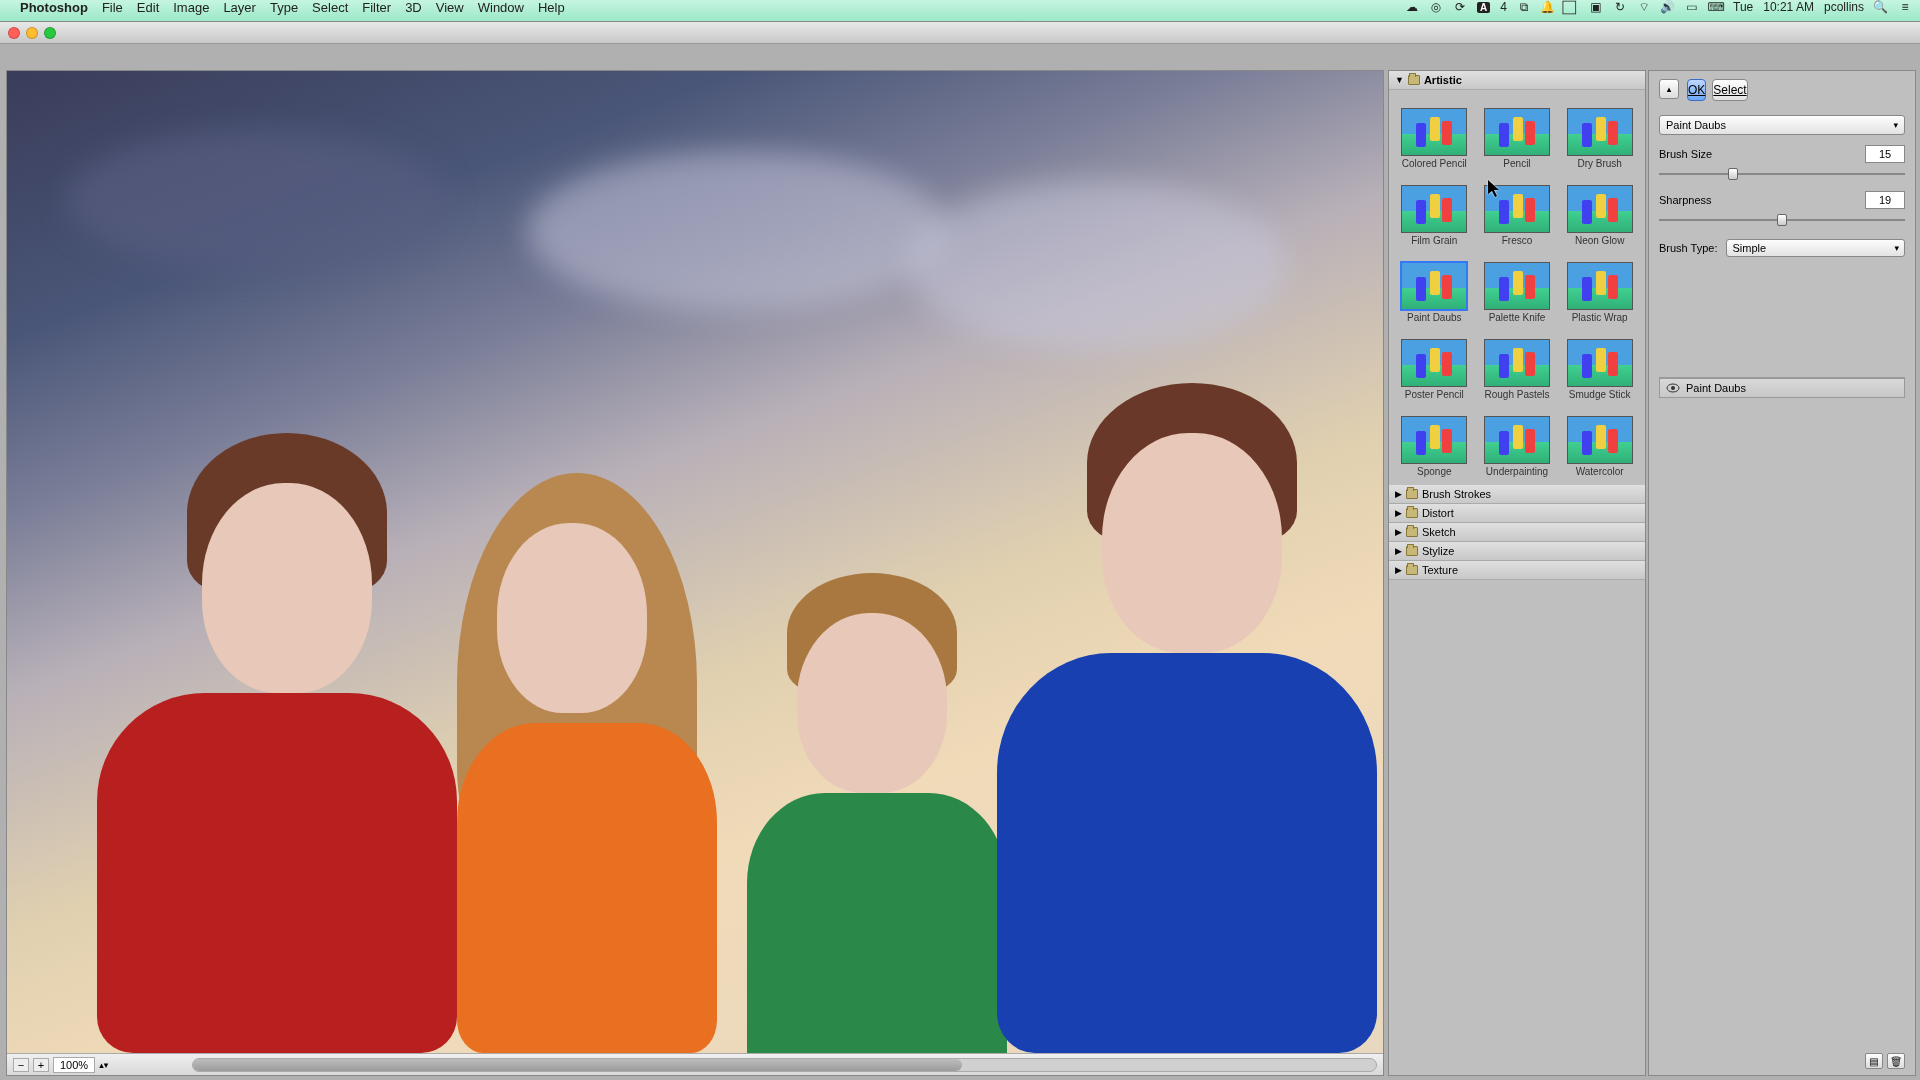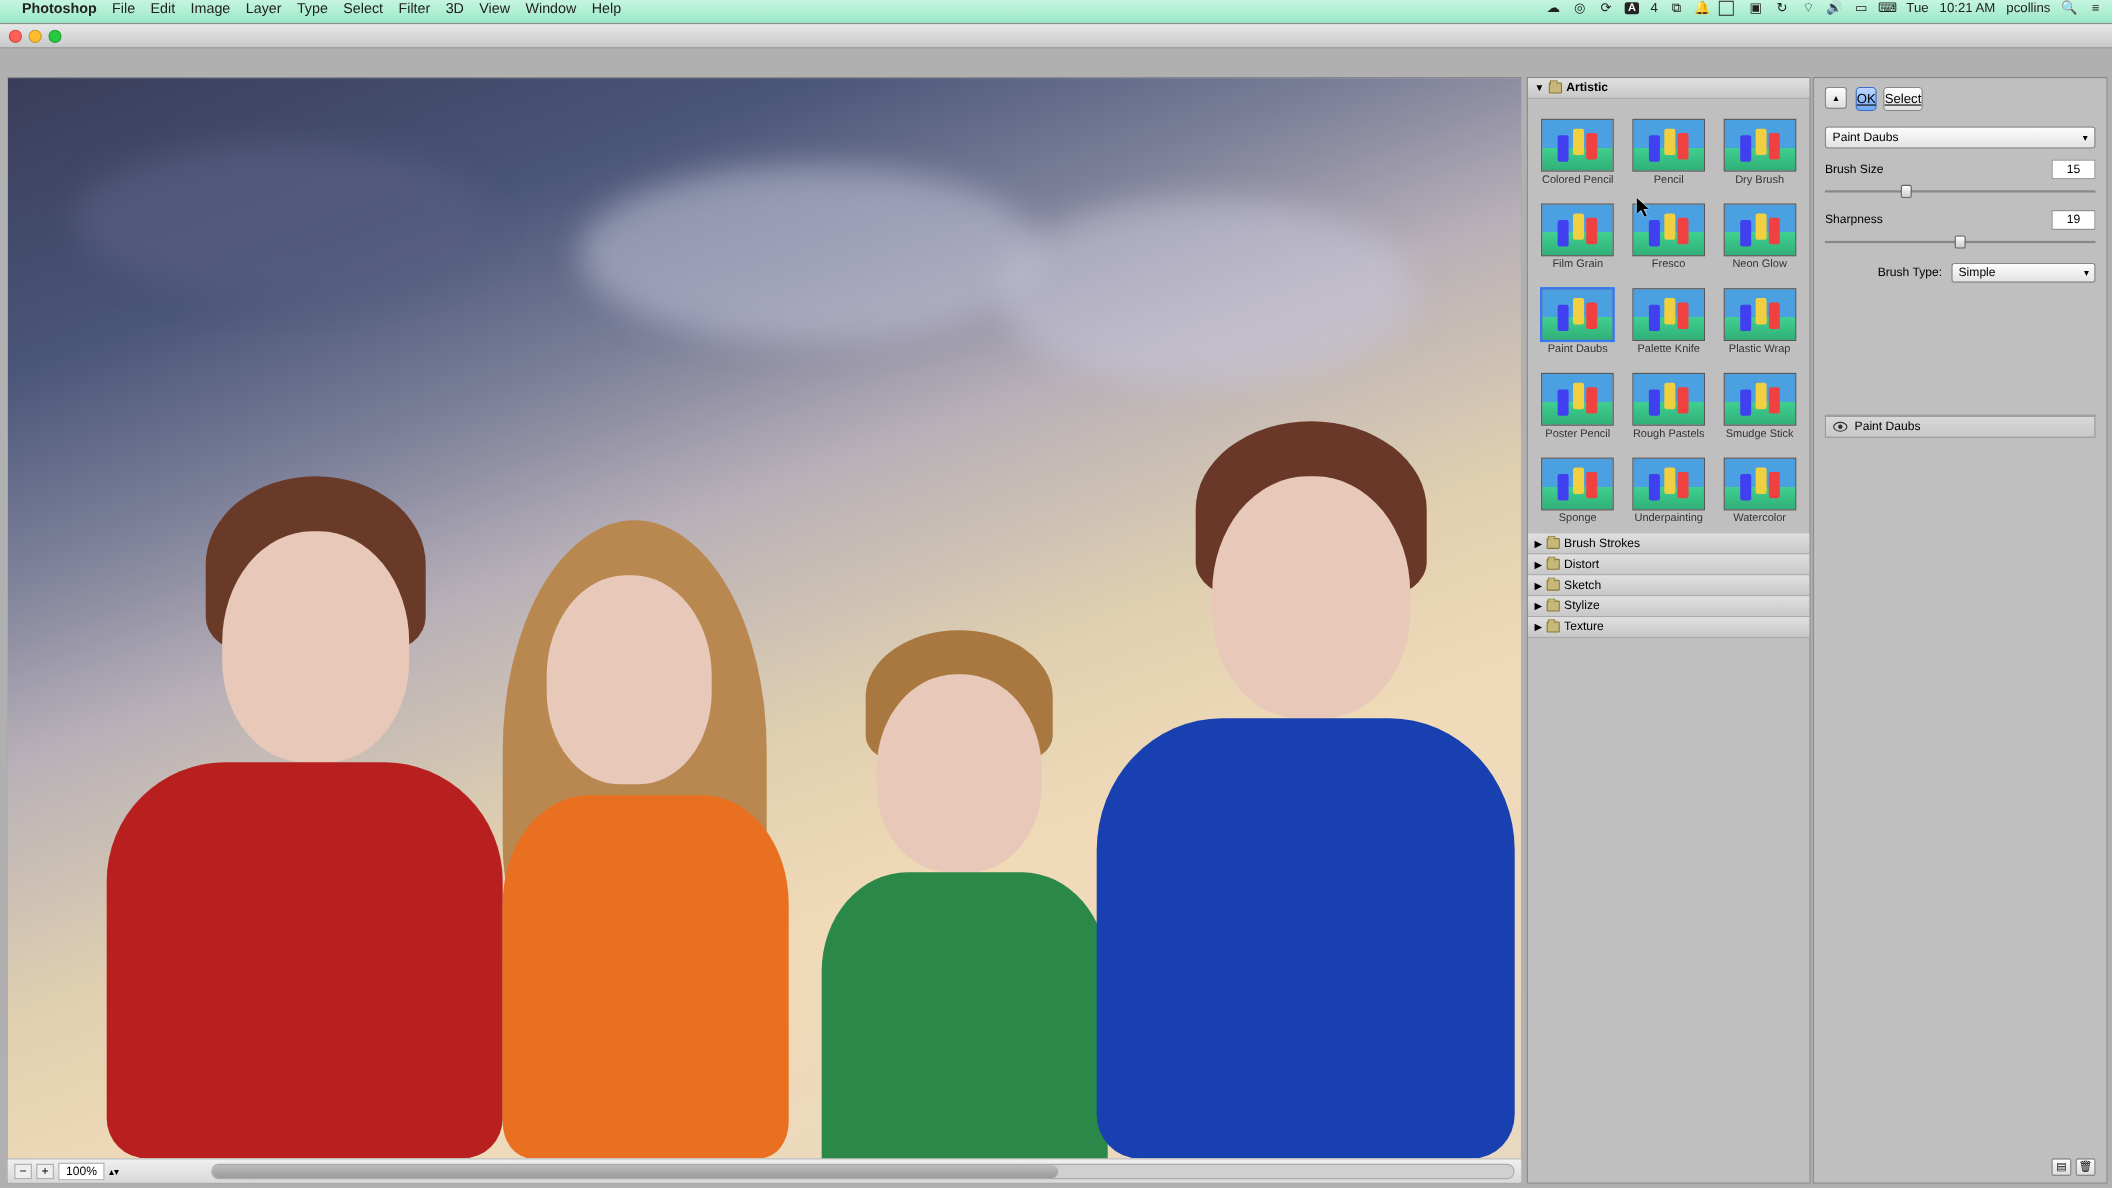--- a/index.html
+++ b/index.html
@@ -56,21 +56,21 @@
 .collapse-btn { width:20px; height:20px; border:1px solid #888; background:linear-gradient(#fdfdfd,#dcdcdc); border-radius:3px; font-size:9px; display:flex; align-items:center; justify-content:center; cursor:pointer; }
 .btn-stack { flex:1; display:flex; flex-direction:row; gap:6px;text-decoration:underline; }
 .filter-select { margin-top: 14px; height: 20px; border: 1px solid #888; background: linear-gradient(#fdfdfd,#e2e2e2); border-radius:3px; display:flex; align-items:center; padding:0 6px; font-size:11px; position:relative; cursor:pointer; }
 .filter-select::after { content:"▾"; position:absolute; right:6px; font-size:9px;}
 .param { margin-top: 10px; }
 .param-row { display:flex; justify-content:space-between; align-items:center; font-size:11px; }
 .param-row input { width:40px; height:18px; border:1px solid #888; text-align:center; font-size:11px; }
 .slider { height: 14px; position: relative; margin-top:4px; }
 .slider .track { position:absolute; left:0; right:0; top:6px; height:2px; background:#888; }
 .slider .thumb { position:absolute; top:1px; width:10px; height:12px; background:linear-gradient(#fff,#ccc); border:1px solid #666; border-radius:2px; }
-.brush-type-row { display:flex; align-items:center; gap:8px; margin-top:12px; font-size:11px;margin-left:48px; }
+.brush-type-row { display:flex; align-items:center; gap:8px; margin-top:12px; font-size:11px; }
 .brush-type-row .sel { flex:1; height:18px; border:1px solid #888; background:linear-gradient(#fdfdfd,#e2e2e2); border-radius:3px; display:flex; align-items:center; padding:0 6px; position:relative; cursor:pointer; }
 .brush-type-row .sel::after { content:"▾"; position:absolute; right:5px; font-size:9px; }
 
 .layer-stack { margin-top: 120px; border-top:1px solid #999; flex:1; }
 .layer-row { height: 20px; background: linear-gradient(#d8d8d8,#c8c8c8); border:1px solid #999; display:flex; align-items:center; padding: 0 6px; gap:6px; font-size:11px; }
 .layer-row .eye { width:14px; height:14px; }
 .stack-footer { position:absolute; bottom:6px; right:10px; display:flex; gap:4px; }
 .stack-footer .ficon { width:18px; height:16px; border:1px solid #888; background:linear-gradient(#fdfdfd,#dcdcdc); border-radius:2px; cursor:pointer; display:flex; align-items:center; justify-content:center; font-size:10px; }
 
 .folder-ico { width:12px; height:10px; background: #c8b878; border:1px solid #887838; border-radius:1px; display:inline-block; position:relative; }

